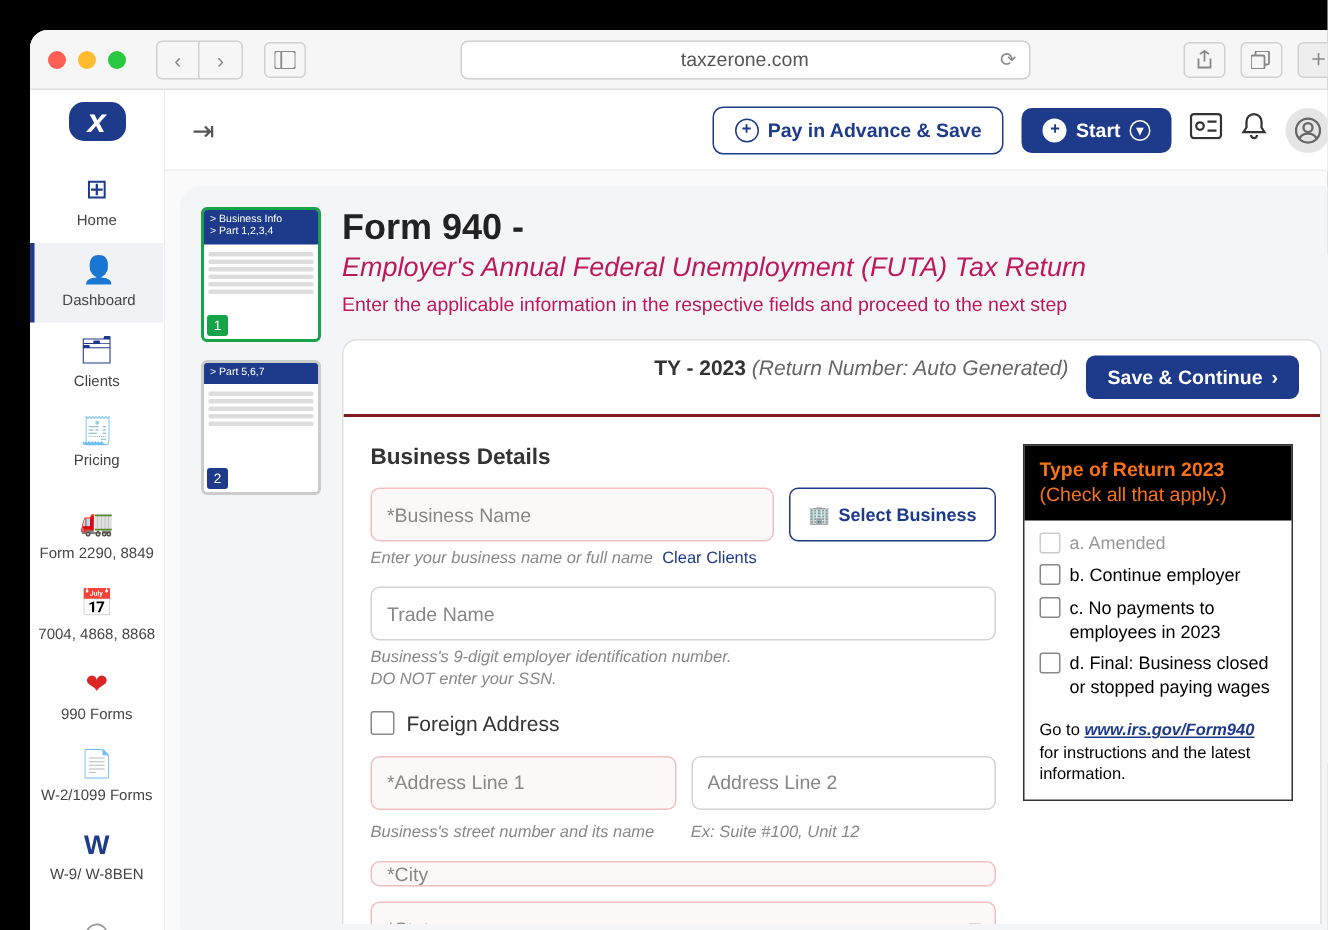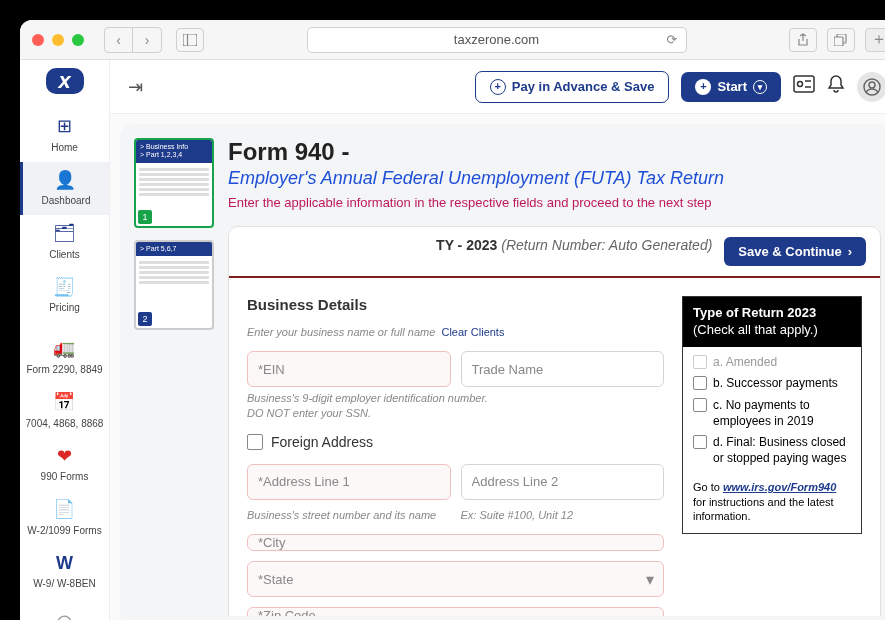--- a/index.html
+++ b/index.html
@@ -44,21 +44,21 @@
 .thumb { position: relative; border: 2px solid #ccc; border-radius: 4px; background: #fff; height: 90px; overflow: hidden; cursor: pointer; }
 .thumb.active { border-color: #16a34a; }
 .thumb-head { background: #1e3a8a; color: #fff; font-size: 7px; padding: 3px 4px; line-height: 1.2; }
 .thumb-body { padding: 3px; }
 .thumb-line { height: 3px; background: #ddd; margin: 2px 0; border-radius: 1px; }
 .thumb-num { position: absolute; bottom: 2px; left: 2px; background: #1e3a8a; color: #fff; font-size: 9px; width: 14px; height: 14px; display: flex; align-items: center; justify-content: center; border-radius: 2px; }
 .thumb.active .thumb-num { background: #16a34a; }
 
 .page { flex: 1; overflow-y: auto; }
 .page-title { font-size: 24px; font-weight: 700; color: #222; }
-.page-sub { font-size: 18px; font-style: italic; color: #1d4ed8; margin-top: 2px; }
+.page-sub { font-size: 18px; font-style: italic; color: #be185d; margin-top: 2px; }
 .page-desc { font-size: 13px; color: #be185d; margin-top: 6px; }
 
 .form-card { background: #fff; border: 1px solid #e0e0e0; border-radius: 10px; margin-top: 16px; overflow: hidden; }
 .form-head { display: flex; align-items: flex-start; justify-content: flex-end; padding: 10px 14px; gap: 12px; border-bottom: 2px solid #7f1d1d; font-size: 14px; }
 .form-head-text { color: #333; }
 .form-head-text .italic { font-style: italic; color: #666; }
 .btn-save { background: #1e3a8a; color: #fff; border: none; padding: 7px 14px; border-radius: 6px; font-size: 13px; font-weight: 600; display: flex; align-items: center; gap: 6px; cursor: pointer; }
 
 .form-body { padding: 18px; display: flex; gap: 18px; }
 .form-left { flex: 1; }
@@ -70,21 +70,21 @@
 .input::placeholder { color: #888; }
 .btn-select { border: 1.5px solid #1e3a8a; background: #fff; color: #1e3a8a; padding: 0 12px; height: 36px; border-radius: 6px; font-size: 12px; font-weight: 600; display: flex; align-items: center; gap: 5px; cursor: pointer; white-space: nowrap; }
 .hint { font-size: 11px; color: #888; font-style: italic; margin: 4px 0 12px 0; line-height: 1.3; }
 .hint a { color: #1e3a8a; text-decoration: none; font-style: normal; font-weight: 500; }
 .checkbox-row { display: flex; align-items: center; gap: 8px; margin: 14px 0; font-size: 14px; color: #333; }
 .chk { width: 16px; height: 16px; border: 1.5px solid #888; border-radius: 2px; cursor: pointer; }
 .select { position: relative; }
 .select::after { content: "▾"; position: absolute; right: 10px; top: 50%; transform: translateY(-50%); color: #888; pointer-events: none; }
 
 .type-box { border: 1px solid #333; }
-.type-head { background: #000; color: #ffffff; padding: 8px 10px; font-size: 13px; line-height: 1.3; }
+.type-head { background: #000; color: #f97316; padding: 8px 10px; font-size: 13px; line-height: 1.3; }
 .type-body { padding: 8px 10px; font-size: 12px; }
 .opt { display: flex; gap: 6px; margin-bottom: 6px; line-height: 1.3; }
 .opt .chk { flex-shrink: 0; width: 14px; height: 14px; }
 .opt.disabled { color: #999; }
 .opt.disabled .chk { border-color: #ccc; }
 .type-foot { font-size: 11px; padding: 0 10px 10px; line-height: 1.3; }
 .type-foot a { color: #1e3a8a; font-style: italic; font-weight: 600; }
 
 .three-col { display: flex; gap: 10px; flex-direction: column; }
 .three-col .input { min-width: 0; }
@@ -253,24 +253,30 @@
               <button class="btn-save">
                 <span>Save &amp; Continue</span>
                 <span>›</span>
               </button>
             </div>
 
             <div class="form-body">
               <div class="form-left">
                 <div class="section-title">Business Details</div>
 
+                <div class="field-row">
+                  <input class="input req" placeholder="*Business Name" style="">
+                  <button class="btn-select">
+                    <span>🏢</span>
+                    <span>Select Business</span>
+                  </button>
+                </div>
                 <div class="hint"><span>Enter your business name or full name</span>&nbsp;&nbsp;<a href="#">Clear Clients</a></div>
 
                 <div class="field-row">
-                  <input class="input req" placeholder="*EIN" style="">
                   <input class="input" placeholder="Trade Name" style="">
                 </div>
                 <div class="hint" style="max-width:60%">Business's 9-digit employer identification number. DO NOT enter your SSN.</div>
 
                 <div class="checkbox-row">
                   <div class="chk"></div>
                   <span>Foreign Address</span>
                 </div>
 
                 <div class="field-row">
@@ -297,25 +303,25 @@
                     <b>Type of Return 2023</b><br>
                     <span>(Check all that apply.)</span>
                   </div>
                   <div class="type-body">
                     <div class="opt disabled">
                         <div class="chk"></div>
                         <span>a. Amended</span>
                       </div>
                     <div class="opt">
                         <div class="chk"></div>
-                        <span>b. Successor payments</span>
+                        <span>b. Continue employer</span>
                       </div>
                     <div class="opt">
                         <div class="chk"></div>
-                        <span>c. No payments to employees in 2019</span>
+                        <span>c. No payments to employees in 2023</span>
                       </div>
                     <div class="opt">
                         <div class="chk"></div>
                         <span>d. Final: Business closed or stopped paying wages</span>
                       </div>
                   </div>
                   <div class="type-foot">
                     <span>Go to </span><a href="#">www.irs.gov/Form940</a><span> for instructions and the latest information.</span>
                   </div>
                 </div>

